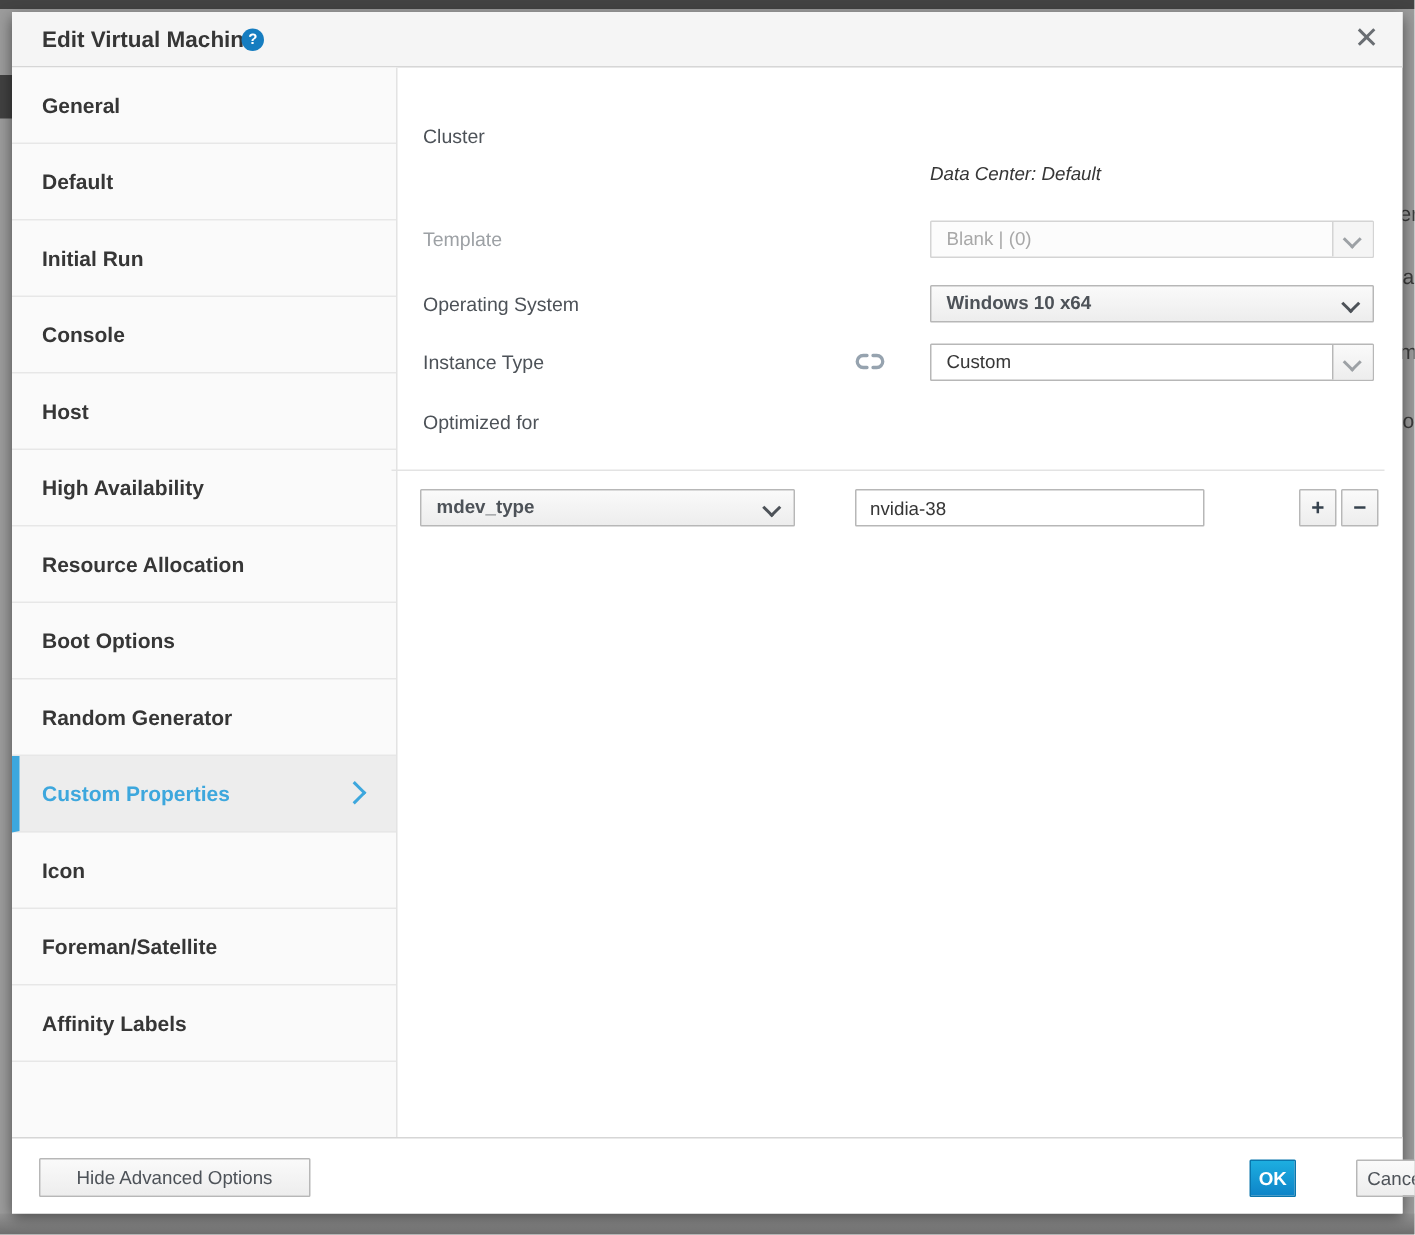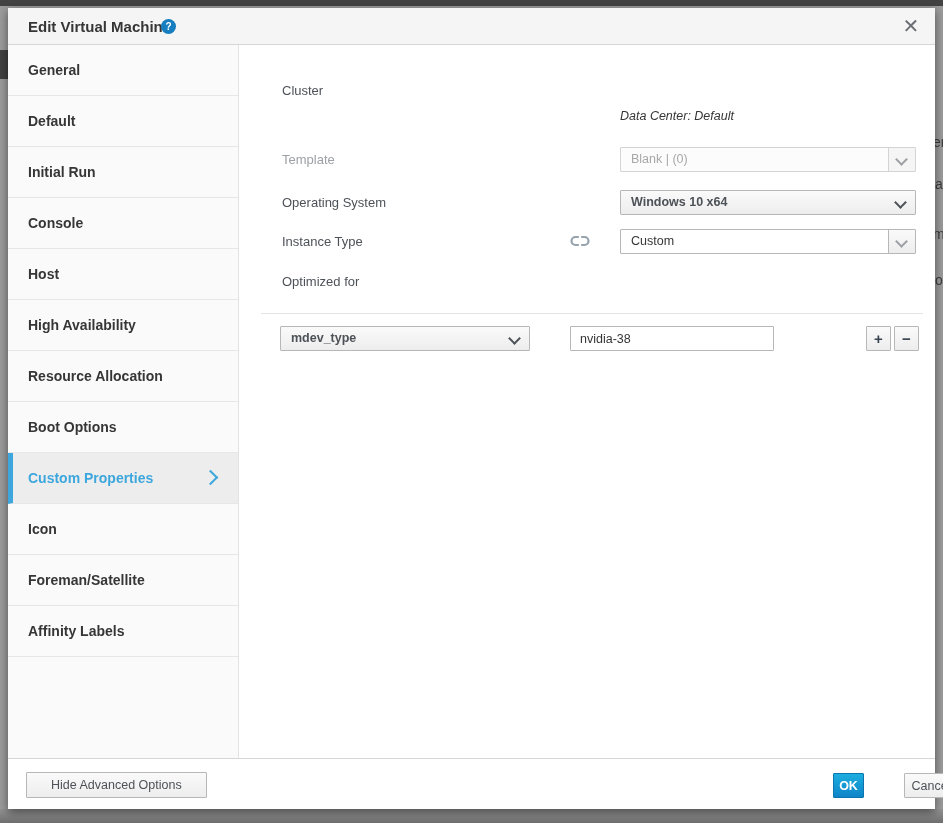--- a/index.html
+++ b/index.html
@@ -23,21 +23,21 @@
     border-bottom:1px solid #d6d6d6;box-sizing:border-box;}
   .modal-title{position:absolute;left:20px;top:0;line-height:37px;font-size:15px;
     font-weight:bold;color:#363636;}
   .help-icon{position:absolute;left:153px;top:11px;width:15px;height:15px;border-radius:50%;
     background:#167dc0;color:#fff;font-size:10px;font-weight:bold;text-align:center;
     line-height:15px;cursor:pointer;}
   .close-btn{position:absolute;right:13px;top:7px;width:22px;height:22px;font-size:20px;
     color:#6a6e73;text-align:center;line-height:22px;cursor:pointer;font-weight:bold;}
 
   
-  .sidebar{position:absolute;left:0;top:37px;width:231px;height:713px;background:#fafafa;
+  .sidebar{position:absolute;left:0;top:37px;width:257px;height:713px;background:#fafafa;
     border-right:1px solid #e3e3e3;box-sizing:border-box;}
   .nav-item{position:relative;height:51px;border-bottom:1px solid #e7e7e7;box-sizing:border-box;
     cursor:pointer;}
   .nav-label{position:absolute;left:20px;top:50%;transform:translateY(-50%);
     font-size:14px;font-weight:bold;color:#363636;}
   .nav-item.selected{background:#ededed;border-left:5px solid #3da7dd;}
   .nav-item.selected .nav-label{left:15px;color:#3da7dd;}
   .chev-right{position:absolute;right:22px;top:50%;width:9px;height:9px;margin-top:-6px;
     border-right:2px solid #3da7dd;border-top:2px solid #3da7dd;transform:rotate(45deg);}
 
@@ -67,21 +67,21 @@
   .combo.disabled{border-color:#d4d4d4;background:#fcfcfc;cursor:default;}
   .combo.disabled .combo-text{color:#a8a8a8;}
   .combo.disabled .combo-btn{border-left-color:#d4d4d4;background:#f5f5f5;}
 
   .unlink-icon{position:absolute;left:561px;top:226px;width:22px;height:14px;}
 
   .section-divider{position:absolute;left:253px;right:12px;top:305px;height:1px;background:#e3e3e3;}
 
   .mdev-select{position:absolute;left:272px;top:318px;width:250px;height:25px;box-sizing:border-box;
     border:1px solid #b7b7b7;border-radius:1px;background:linear-gradient(#fafafa,#ededed);cursor:pointer;}
-  .mdev-input{position:absolute;left:562px;top:318px;width:204px;height:25px;box-sizing:border-box;
+  .mdev-input{position:absolute;left:562px;top:318px;width:233px;height:25px;box-sizing:border-box;
     border:1px solid #b7b7b7;border-radius:1px;padding:0 9px;font-size:12.5px;color:#363636;
     font-family:"Liberation Sans","DejaVu Sans",sans-serif;background:#fff;}
   .icon-btn{position:absolute;top:318px;width:25px;height:25px;box-sizing:border-box;
     border:1px solid #b7b7b7;border-radius:1px;background:linear-gradient(#fafafa,#ededed);
     font-size:15px;font-weight:bold;color:#36424e;text-align:center;line-height:22px;cursor:pointer;
     padding:0;}
   .icon-btn.add{left:858px;}
   .icon-btn.remove{left:886px;}
 
   
@@ -131,20 +131,23 @@
       <span class="nav-label">Host</span>
     </div>
     <div class="nav-item">
       <span class="nav-label">High Availability</span>
     </div>
     <div class="nav-item">
       <span class="nav-label">Resource Allocation</span>
     </div>
     <div class="nav-item">
       <span class="nav-label">Boot Options</span>
+    </div>
+    <div class="nav-item">
+      <span class="nav-label">Random Generator</span>
     </div>
     <div class="nav-item selected">
       <span class="nav-label">Custom Properties</span>
       <span class="chev-right"></span>
     </div>
     <div class="nav-item">
       <span class="nav-label">Icon</span>
     </div>
     <div class="nav-item">
       <span class="nav-label">Foreman/Satellite</span>

